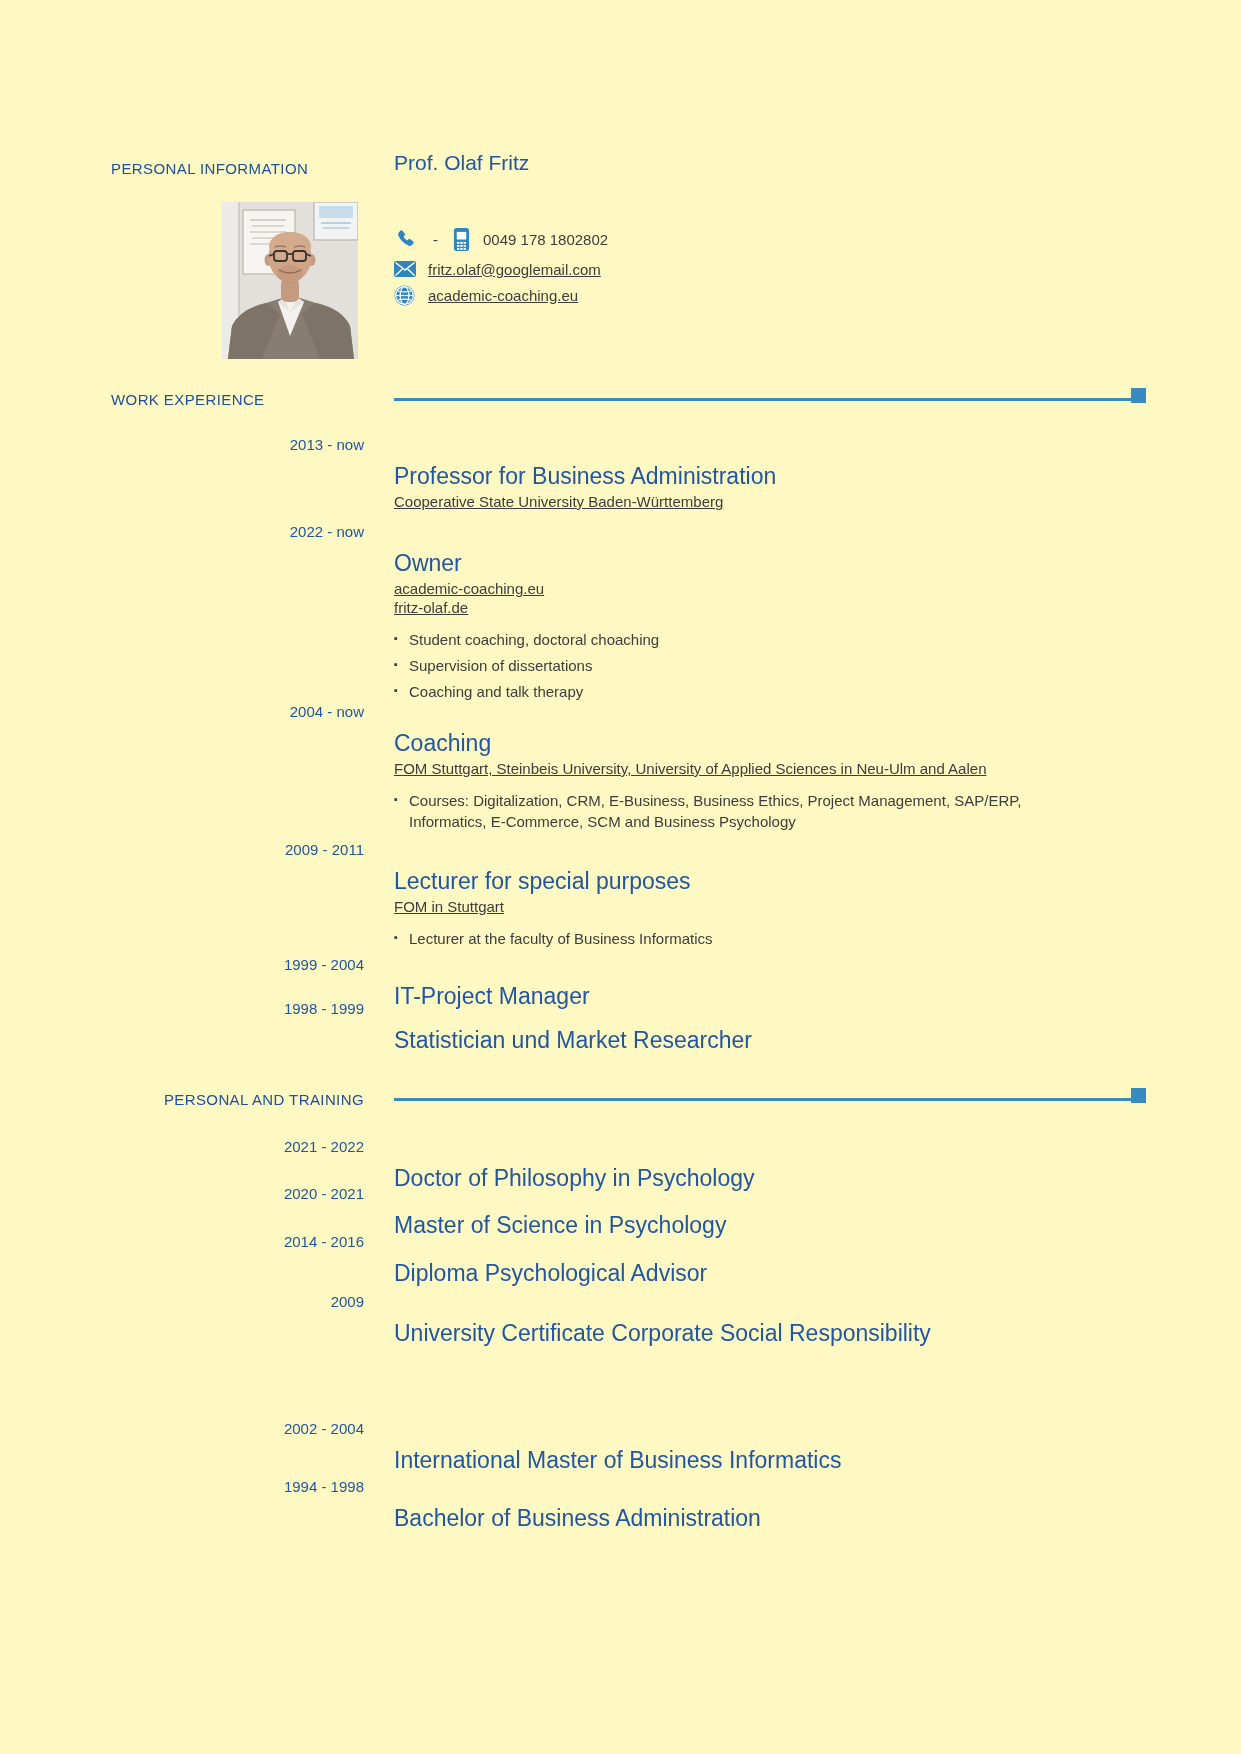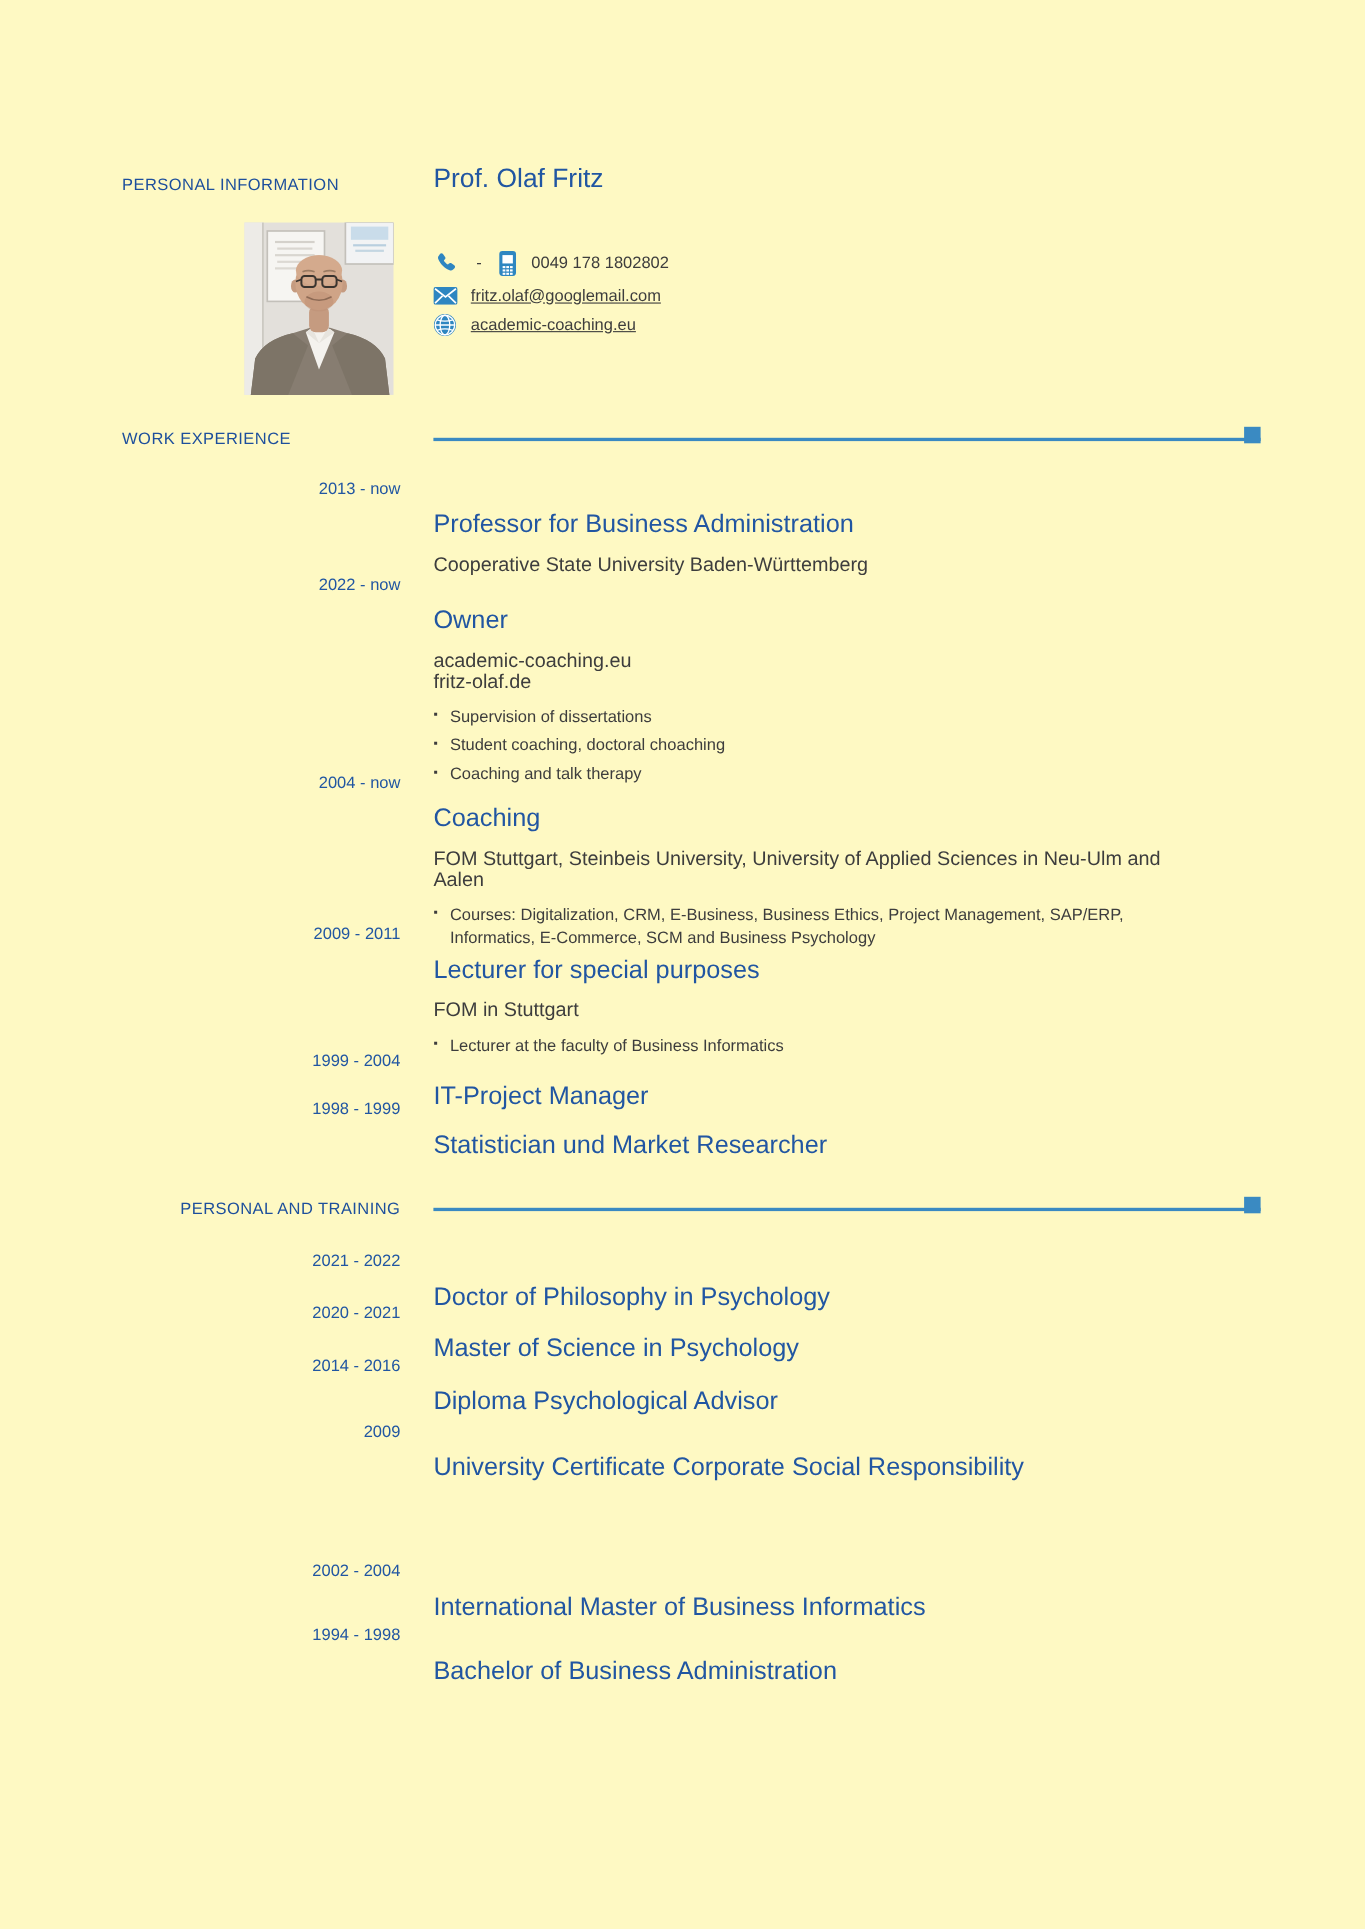--- a/index.html
+++ b/index.html
@@ -6,34 +6,34 @@
   .page{
     position:relative;width:1241px;height:1754px;background:#fef9c3;
     font-family:"Liberation Sans","DejaVu Sans",sans-serif;color:#3d3d3d;overflow:hidden;
   }
   .sec-label{
     position:absolute;font-size:15px;color:#1d4f9c;letter-spacing:.4px;line-height:17px;white-space:nowrap;
   }
   .sec-label.right{width:364px;left:0;text-align:right;}
   .rule{position:absolute;left:394px;width:752px;height:3px;background:#3a8ac2;}
   .rule-sq{position:absolute;left:1131px;width:15px;height:15px;background:#3a8ac2;}
-  .name{position:absolute;left:394px;top:150px;font-size:24px;color:#2156a2;line-height:25px;}
+  .name{position:absolute;left:394px;top:150px;font-size:21px;color:#2156a2;line-height:25px;}
   .photo{position:absolute;left:222px;top:202px;width:136px;height:157px;overflow:hidden;}
   .crow{position:absolute;left:394px;display:flex;align-items:center;font-size:15px;color:#3d3d3d;height:26px;}
   .crow .dash{margin:0 14px 0 16px;}
   .crow .val{margin-left:12px;}
   .ulink{color:#3d3d3d;text-decoration:underline;cursor:pointer;}
   .entry{position:absolute;left:0;width:100%;}
   .period{
     position:absolute;left:0;top:0;width:364px;text-align:right;
     font-size:15px;color:#2156a2;padding-top:3px;white-space:nowrap;
   }
   .content{margin-left:394px;width:690px;}
   .title{font-size:23px;color:#2156a2;line-height:23px;margin-top:32px;}
-  .org{font-size:18px;line-height:19px;margin-top:16px;color:#3d3d3d;}
+  .org{font-size:15px;line-height:19px;margin-top:4px;color:#3d3d3d;text-decoration:underline;}
   ul.bullets{list-style:none;margin:12px 0 0 0;padding:0;font-size:15px;color:#3d3d3d;}
   ul.bullets li{position:relative;padding-left:15px;line-height:21px;margin-bottom:5px;}
   ul.bullets li::before{content:"▪";position:absolute;left:0;top:-1px;font-size:11px;color:#3d3d3d;}
   .icn{flex:0 0 auto;display:block;}
 </style>
 </head>
 <body>
 
 <div class="page">
 
@@ -135,22 +135,22 @@
 
   <div class="entry" style="top:520px;">
     <div class="period">2022 - now</div>
     <div class="content">
       <div class="title">Owner</div>
       <div class="org">
         <div>academic-coaching.eu</div>
         <div>fritz-olaf.de</div>
       </div>
       <ul class="bullets">
+        <li>Student coaching, doctoral choaching</li>
         <li>Supervision of dissertations</li>
-        <li>Student coaching, doctoral choaching</li>
         <li>Coaching and talk therapy</li>
       </ul>
     </div>
   </div>
 
   <div class="entry" style="top:700px;">
     <div class="period">2004 - now</div>
     <div class="content">
       <div class="title">Coaching</div>
       <div class="org">FOM Stuttgart, Steinbeis University, University of Applied Sciences in Neu-Ulm and Aalen</div>

